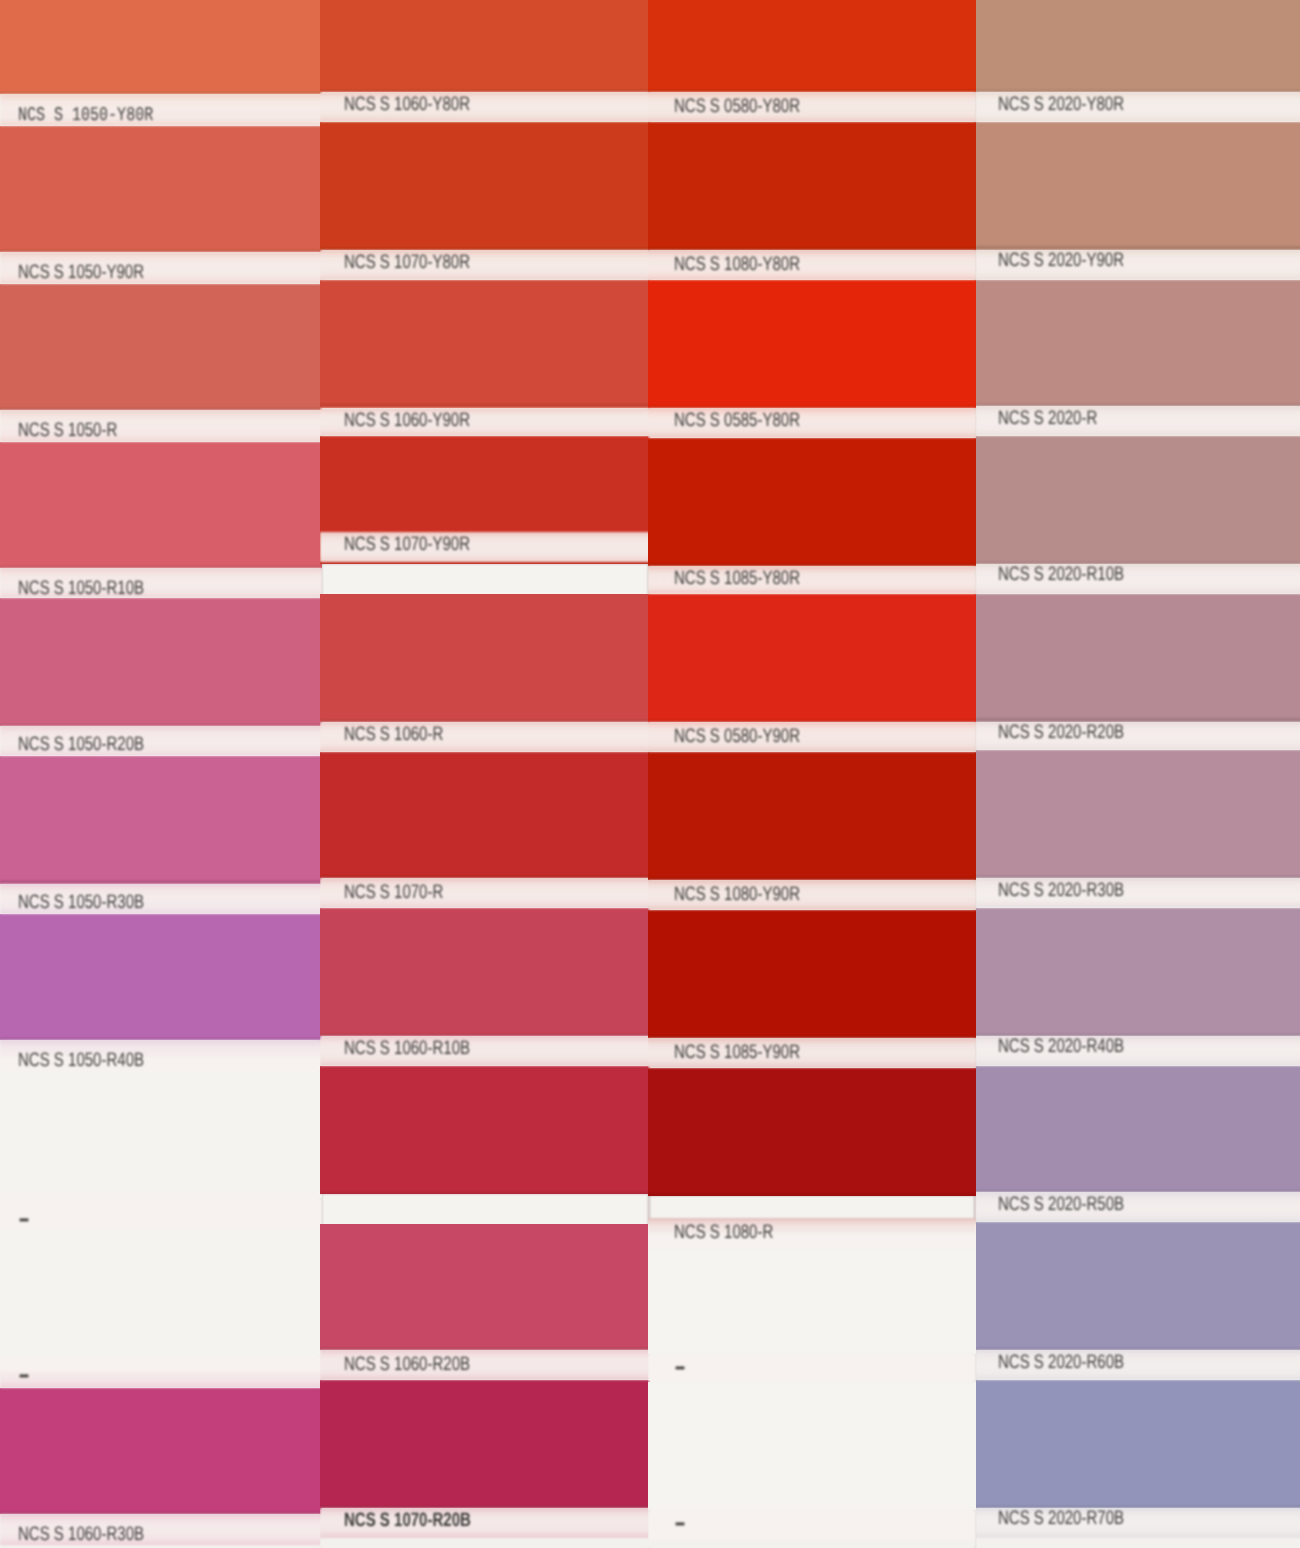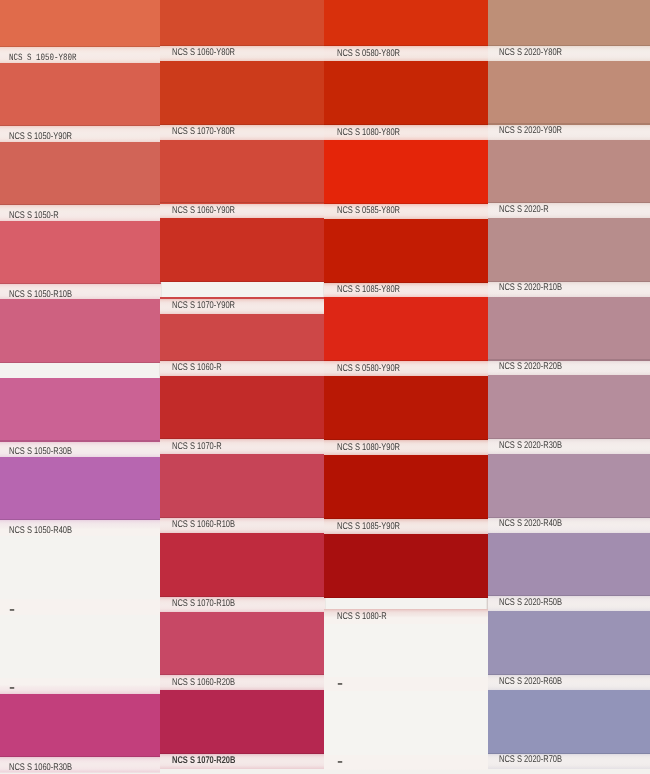--- a/index.html
+++ b/index.html
@@ -46,20 +46,23 @@
       <div class="band" style="top: 205px; height: 15.5px; background: linear-gradient(rgb(238, 208, 203) 0%, rgb(242, 224, 219) 12%, rgb(245, 233, 229) 26%, rgb(245, 236, 232) 42%, rgb(246, 235, 233) 58%, rgb(245, 232, 230) 76%, rgb(243, 221, 220) 92%, rgb(241, 212, 212) 100%);">
         <span class="lbl" style="top: 5.7px; left: 9.4px;">NCS S 1050-R</span>
       </div>
       <div class="swatch" style="top: 220.5px; height: 63.35px; background: rgb(216, 94, 105);"></div>
       <div class="edge" style="top: 282.65px; background: rgba(143, 62, 69, 0.32);"></div>
       <div class="band" style="top: 283.85px; height: 15.5px; background: linear-gradient(rgb(240, 206, 207) 0%, rgb(243, 223, 222) 12%, rgb(245, 232, 230) 26%, rgb(246, 235, 233) 42%, rgb(245, 235, 234) 58%, rgb(244, 233, 232) 76%, rgb(241, 222, 223) 92%, rgb(239, 213, 217) 100%);">
         <span class="lbl" style="top: 5.7px; left: 9.4px;">NCS S 1050-R10B</span>
       </div>
       <div class="swatch" style="top: 299.35px; height: 63.35px; background: rgb(206, 97, 128);"></div>
       <div class="edge" style="top: 361.5px; background: rgba(136, 64, 84, 0.32);"></div>
+      <div class="band" style="top: 362.7px; height: 15.5px; background: linear-gradient(rgb(237, 207, 212) 0%, rgb(242, 223, 225) 12%, rgb(244, 233, 232) 26%, rgb(245, 235, 234) 42%, rgb(245, 236, 235) 58%, rgb(244, 233, 233) 76%, rgb(241, 222, 226) 92%, rgb(238, 213, 221) 100%);">
+        <span class="lbl" style="top: 5.7px; left: 9.4px;">NCS S 1050-R20B</span>
+      </div>
       <div class="swatch" style="top: 378.2px; height: 63.35px; background: rgb(203, 98, 148);"></div>
       <div class="edge" style="top: 440.35px; background: rgba(134, 65, 98, 0.32);"></div>
       <div class="band" style="top: 441.55px; height: 15.5px; background: linear-gradient(rgb(236, 207, 217) 0%, rgb(241, 223, 227) 12%, rgb(244, 233, 233) 26%, rgb(245, 236, 235) 42%, rgb(244, 236, 236) 58%, rgb(243, 233, 235) 76%, rgb(238, 222, 230) 92%, rgb(234, 214, 226) 100%);">
         <span class="lbl" style="top: 5.7px; left: 9.4px;">NCS S 1050-R30B</span>
       </div>
       <div class="swatch" style="top: 457.05px; height: 63.35px; background: rgb(183, 102, 176);"></div>
       <div class="edge" style="top: 519.2px; background: rgba(121, 67, 116, 0.32);"></div>
       <div class="band" style="top: 520.4px; height: 15.5px; background: linear-gradient(rgb(232, 208, 224) 0%, rgb(239, 224, 231) 12%, rgb(243, 233, 235) 26%, rgb(244, 236, 236) 42%, rgb(247, 242, 239) 58%, rgb(247, 242, 239) 76%, rgb(247, 242, 239) 92%, rgb(246, 242, 239) 100%);">
         <span class="lbl" style="top: 5.7px; left: 9.4px;">NCS S 1050-R40B</span>
       </div>
@@ -90,43 +93,40 @@
       <div class="band" style="top: 124.85px; height: 14.9px; background: linear-gradient(rgb(237, 198, 188) 0%, rgb(241, 218, 211) 12%, rgb(244, 230, 225) 26%, rgb(245, 234, 229) 42%, rgb(245, 234, 231) 58%, rgb(245, 231, 227) 76%, rgb(242, 218, 214) 92%, rgb(239, 208, 203) 100%);">
         <span class="lbl" style="top: 2.3px; left: 11.8px;">NCS S 1070-Y80R</span>
       </div>
       <div class="swatch" style="top: 139.75px; height: 63.75px; background: rgb(209, 73, 57);"></div>
       <div class="edge" style="top: 202.3px; background: rgba(138, 48, 38, 0.32);"></div>
       <div class="band" style="top: 203.5px; height: 14.9px; background: linear-gradient(rgb(238, 201, 195) 0%, rgb(242, 220, 215) 12%, rgb(245, 231, 227) 26%, rgb(245, 234, 231) 42%, rgb(245, 233, 230) 58%, rgb(244, 229, 226) 76%, rgb(241, 215, 210) 92%, rgb(238, 203, 198) 100%);">
         <span class="lbl" style="top: 2.3px; left: 11.8px;">NCS S 1060-Y90R</span>
       </div>
       <div class="swatch" style="top: 218.4px; height: 63.75px; background: rgb(202, 48, 34);"></div>
       <div class="edge" style="top: 280.95px; background: rgba(133, 32, 22, 0.32);"></div>
-      <div class="band" style="top: 299px; height: 14.9px; background: linear-gradient(rgb(236, 195, 190) 0%, rgb(241, 217, 212) 12%, rgb(244, 229, 226) 26%, rgb(245, 233, 230) 42%, rgb(245, 234, 231) 58%, rgb(244, 231, 228) 76%, rgb(241, 218, 215) 92%, rgb(239, 208, 205) 100%); text-align: right;">
+      <div class="band" style="top: 266px; height: 14.9px; background: linear-gradient(rgb(236, 195, 190) 0%, rgb(241, 217, 212) 12%, rgb(244, 229, 226) 26%, rgb(245, 233, 230) 42%, rgb(245, 234, 231) 58%, rgb(244, 231, 228) 76%, rgb(241, 218, 215) 92%, rgb(239, 208, 205) 100%); text-align: right;">
         <span class="lbl" style="top: 2.3px; left: 11.8px;">NCS S 1070-Y90R</span>
       </div>
       <div class="swatch" style="top: 297.05px; height: 63.75px; background: rgb(205, 71, 71);"></div>
       <div class="edge" style="top: 359.6px; background: rgba(135, 47, 47, 0.32);"></div>
       <div class="band" style="top: 360.8px; height: 14.9px; background: linear-gradient(rgb(237, 201, 199) 0%, rgb(242, 220, 217) 12%, rgb(244, 231, 228) 26%, rgb(245, 234, 231) 42%, rgb(245, 233, 230) 58%, rgb(244, 229, 226) 76%, rgb(240, 214, 211) 92%, rgb(236, 202, 199) 100%);">
         <span class="lbl" style="top: 2.3px; left: 11.8px;">NCS S 1060-R</span>
       </div>
       <div class="swatch" style="top: 375.7px; height: 63.75px; background: rgb(194, 43, 41);"></div>
       <div class="edge" style="top: 438.25px; background: rgba(128, 28, 27, 0.32);"></div>
       <div class="band" style="top: 439.45px; height: 14.9px; background: linear-gradient(rgb(234, 194, 191) 0%, rgb(240, 216, 213) 12%, rgb(244, 229, 226) 26%, rgb(245, 233, 230) 42%, rgb(245, 234, 232) 58%, rgb(244, 231, 229) 76%, rgb(240, 218, 218) 92%, rgb(237, 207, 209) 100%);">
         <span class="lbl" style="top: 2.3px; left: 11.8px;">NCS S 1070-R</span>
       </div>
       <div class="swatch" style="top: 454.35px; height: 63.75px; background: rgb(198, 68, 87);"></div>
       <div class="edge" style="top: 516.9px; background: rgba(131, 45, 57, 0.32);"></div>
       <div class="band" style="top: 518.1px; height: 14.9px; background: linear-gradient(rgb(235, 200, 203) 0%, rgb(241, 219, 219) 12%, rgb(244, 231, 229) 26%, rgb(245, 234, 232) 42%, rgb(244, 233, 231) 58%, rgb(243, 229, 227) 76%, rgb(239, 214, 214) 92%, rgb(236, 202, 204) 100%);">
         <span class="lbl" style="top: 2.3px; left: 11.8px;">NCS S 1060-R10B</span>
       </div>
       <div class="swatch" style="top: 533px; height: 63.75px; background: rgb(191, 43, 62);"></div>
       <div class="edge" style="top: 595.55px; background: rgba(126, 28, 41, 0.32);"></div>
-      <div class="band" style="top: 596.75px; height: 14.9px; background: linear-gradient(rgb(234, 194, 197) 0%, rgb(240, 216, 216) 12%, rgb(243, 229, 227) 26%, rgb(244, 233, 231) 42%, rgb(245, 234, 233) 58%, rgb(244, 231, 230) 76%, rgb(240, 218, 220) 92%, rgb(237, 208, 211) 100%);">
-        <span class="lbl" style="top: 2.3px; left: 11.8px;">NCS S 1070-R10B</span>
-      </div>
       <div class="swatch" style="top: 611.65px; height: 63.75px; background: rgb(199, 72, 101);"></div>
       <div class="edge" style="top: 674.2px; background: rgba(131, 48, 67, 0.32);"></div>
       <div class="band" style="top: 675.4px; height: 14.9px; background: linear-gradient(rgb(235, 201, 206) 0%, rgb(241, 220, 221) 12%, rgb(244, 231, 230) 26%, rgb(245, 234, 233) 42%, rgb(244, 233, 232) 58%, rgb(243, 229, 229) 76%, rgb(238, 214, 217) 92%, rgb(234, 201, 207) 100%);">
         <span class="lbl" style="top: 2.3px; left: 11.8px;">NCS S 1060-R20B</span>
       </div>
       <div class="swatch" style="top: 690.3px; height: 63.75px; background: rgb(181, 39, 80);"></div>
       <div class="edge" style="top: 752.85px; background: rgba(119, 26, 53, 0.32);"></div>
       <div class="band" style="top: 754.05px; height: 19.95px; background: linear-gradient(rgb(231, 193, 201) 0%, rgb(238, 216, 218) 12%, rgb(243, 229, 229) 26%, rgb(244, 233, 232) 42%, rgb(244, 233, 232) 58%, rgb(243, 229, 229) 76%, rgb(238, 214, 217) 92%, rgb(234, 201, 207) 100%) 0% 0% / 100% 14.9px no-repeat rgb(243, 241, 238); font-weight: bold;">
         <span class="lbl" style="top: 2.3px; left: 11.8px;">NCS S 1070-R20B</span>
       </div>

